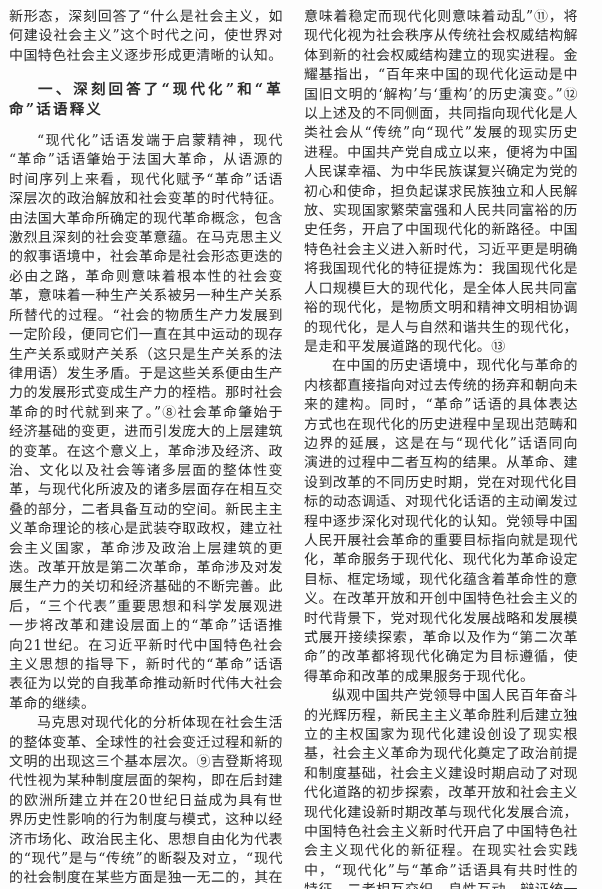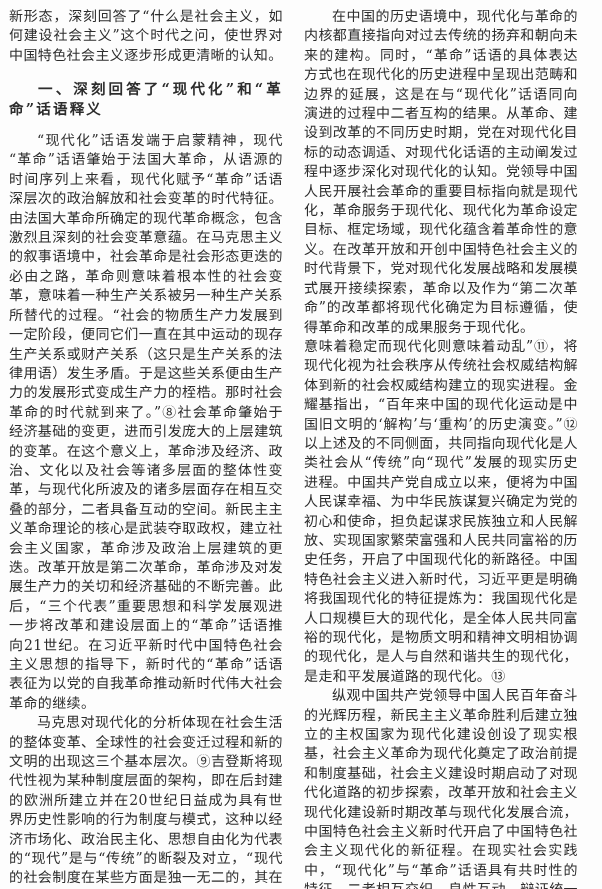--- a/index.html
+++ b/index.html
@@ -56,18 +56,18 @@
 <div class="page">
 
   <div class="col">
     <p class="body-para noindent">新形态，深刻回答了“什么是社会主义，如何建设社会主义”这个时代之问，使世界对中国特色社会主义逐步形成更清晰的认知。</p>
     <h2 class="section-heading">一、深刻回答了“现代化”和“革命”话语释义</h2>
     <p class="body-para">“现代化”话语发端于启蒙精神，现代“革命”话语肇始于法国大革命，从语源的时间序列上来看，现代化赋予“革命”话语深层次的政治解放和社会变革的时代特征。由法国大革命所确定的现代革命概念，包含激烈且深刻的社会变革意蕴。在马克思主义的叙事语境中，社会革命是社会形态更迭的必由之路，革命则意味着根本性的社会变革，意味着一种生产关系被另一种生产关系所替代的过程。“社会的物质生产力发展到一定阶段，便同它们一直在其中运动的现存生产关系或财产关系（这只是生产关系的法律用语）发生矛盾。于是这些关系便由生产力的发展形式变成生产力的桎梏。那时社会革命的时代就到来了。”⑧社会革命肇始于经济基础的变更，进而引发庞大的上层建筑的变革。在这个意义上，革命涉及经济、政治、文化以及社会等诸多层面的整体性变革，与现代化所波及的诸多层面存在相互交叠的部分，二者具备互动的空间。新民主主义革命理论的核心是武装夺取政权，建立社会主义国家，革命涉及政治上层建筑的更迭。改革开放是第二次革命，革命涉及对发展生产力的关切和经济基础的不断完善。此后，“三个代表”重要思想和科学发展观进一步将改革和建设层面上的“革命”话语推向21世纪。在习近平新时代中国特色社会主义思想的指导下，新时代的“革命”话语表征为以党的自我革命推动新时代伟大社会革命的继续。</p>
     <p class="body-para">马克思对现代化的分析体现在社会生活的整体变革、全球性的社会变迁过程和新的文明的出现这三个基本层次。⑨吉登斯将现代性视为某种制度层面的架构，即在后封建的欧洲所建立并在20世纪日益成为具有世界历史性影响的行为制度与模式，这种以经济市场化、政治民主化、思想自由化为代表的“现代”是与“传统”的断裂及对立，“现代的社会制度在某些方面是独一无二的，其在形式上异于所有类型的传统秩序”⑩。随着人类社会步入世界历史的叙事空间，各民族国家受欧美主导的全球化浪潮波及，不断向“现代性”的目标汇集，由此形成了世界的现代化进程。亨廷顿认为“现代性</p>
   </div>
 
   <div class="col">
+    <p class="body-para noindent">意味着稳定而现代化则意味着动乱”⑪，将现代化视为社会秩序从传统社会权威结构解体到新的社会权威结构建立的现实进程。金耀基指出，“百年来中国的现代化运动是中国旧文明的‘解构’与‘重构’的历史演变。”⑫以上述及的不同侧面，共同指向现代化是人类社会从“传统”向“现代”发展的现实历史进程。中国共产党自成立以来，便将为中国人民谋幸福、为中华民族谋复兴确定为党的初心和使命，担负起谋求民族独立和人民解放、实现国家繁荣富强和人民共同富裕的历史任务，开启了中国现代化的新路径。中国特色社会主义进入新时代，习近平更是明确将我国现代化的特征提炼为：我国现代化是人口规模巨大的现代化，是全体人民共同富裕的现代化，是物质文明和精神文明相协调的现代化，是人与自然和谐共生的现代化，是走和平发展道路的现代化。⑬</p>
     <p class="body-para">在中国的历史语境中，现代化与革命的内核都直接指向对过去传统的扬弃和朝向未来的建构。同时，“革命”话语的具体表达方式也在现代化的历史进程中呈现出范畴和边界的延展，这是在与“现代化”话语同向演进的过程中二者互构的结果。从革命、建设到改革的不同历史时期，党在对现代化目标的动态调适、对现代化话语的主动阐发过程中逐步深化对现代化的认知。党领导中国人民开展社会革命的重要目标指向就是现代化，革命服务于现代化、现代化为革命设定目标、框定场域，现代化蕴含着革命性的意义。在改革开放和开创中国特色社会主义的时代背景下，党对现代化发展战略和发展模式展开接续探索，革命以及作为“第二次革命”的改革都将现代化确定为目标遵循，使得革命和改革的成果服务于现代化。</p>
-    <p class="body-para noindent">意味着稳定而现代化则意味着动乱”⑪，将现代化视为社会秩序从传统社会权威结构解体到新的社会权威结构建立的现实进程。金耀基指出，“百年来中国的现代化运动是中国旧文明的‘解构’与‘重构’的历史演变。”⑫以上述及的不同侧面，共同指向现代化是人类社会从“传统”向“现代”发展的现实历史进程。中国共产党自成立以来，便将为中国人民谋幸福、为中华民族谋复兴确定为党的初心和使命，担负起谋求民族独立和人民解放、实现国家繁荣富强和人民共同富裕的历史任务，开启了中国现代化的新路径。中国特色社会主义进入新时代，习近平更是明确将我国现代化的特征提炼为：我国现代化是人口规模巨大的现代化，是全体人民共同富裕的现代化，是物质文明和精神文明相协调的现代化，是人与自然和谐共生的现代化，是走和平发展道路的现代化。⑬</p>
     <p class="body-para">纵观中国共产党领导中国人民百年奋斗的光辉历程，新民主主义革命胜利后建立独立的主权国家为现代化建设创设了现实根基，社会主义革命为现代化奠定了政治前提和制度基础，社会主义建设时期启动了对现代化道路的初步探索，改革开放和社会主义现代化建设新时期改革与现代化发展合流，中国特色社会主义新时代开启了中国特色社会主义现代化的新征程。在现实社会实践中，“现代化”与“革命”话语具有共时性的特征，二者相互交织、良性互动，辩证统一于党的百年奋斗史之中，</p>
   </div>
 
 </div>
 
 </body></html>

